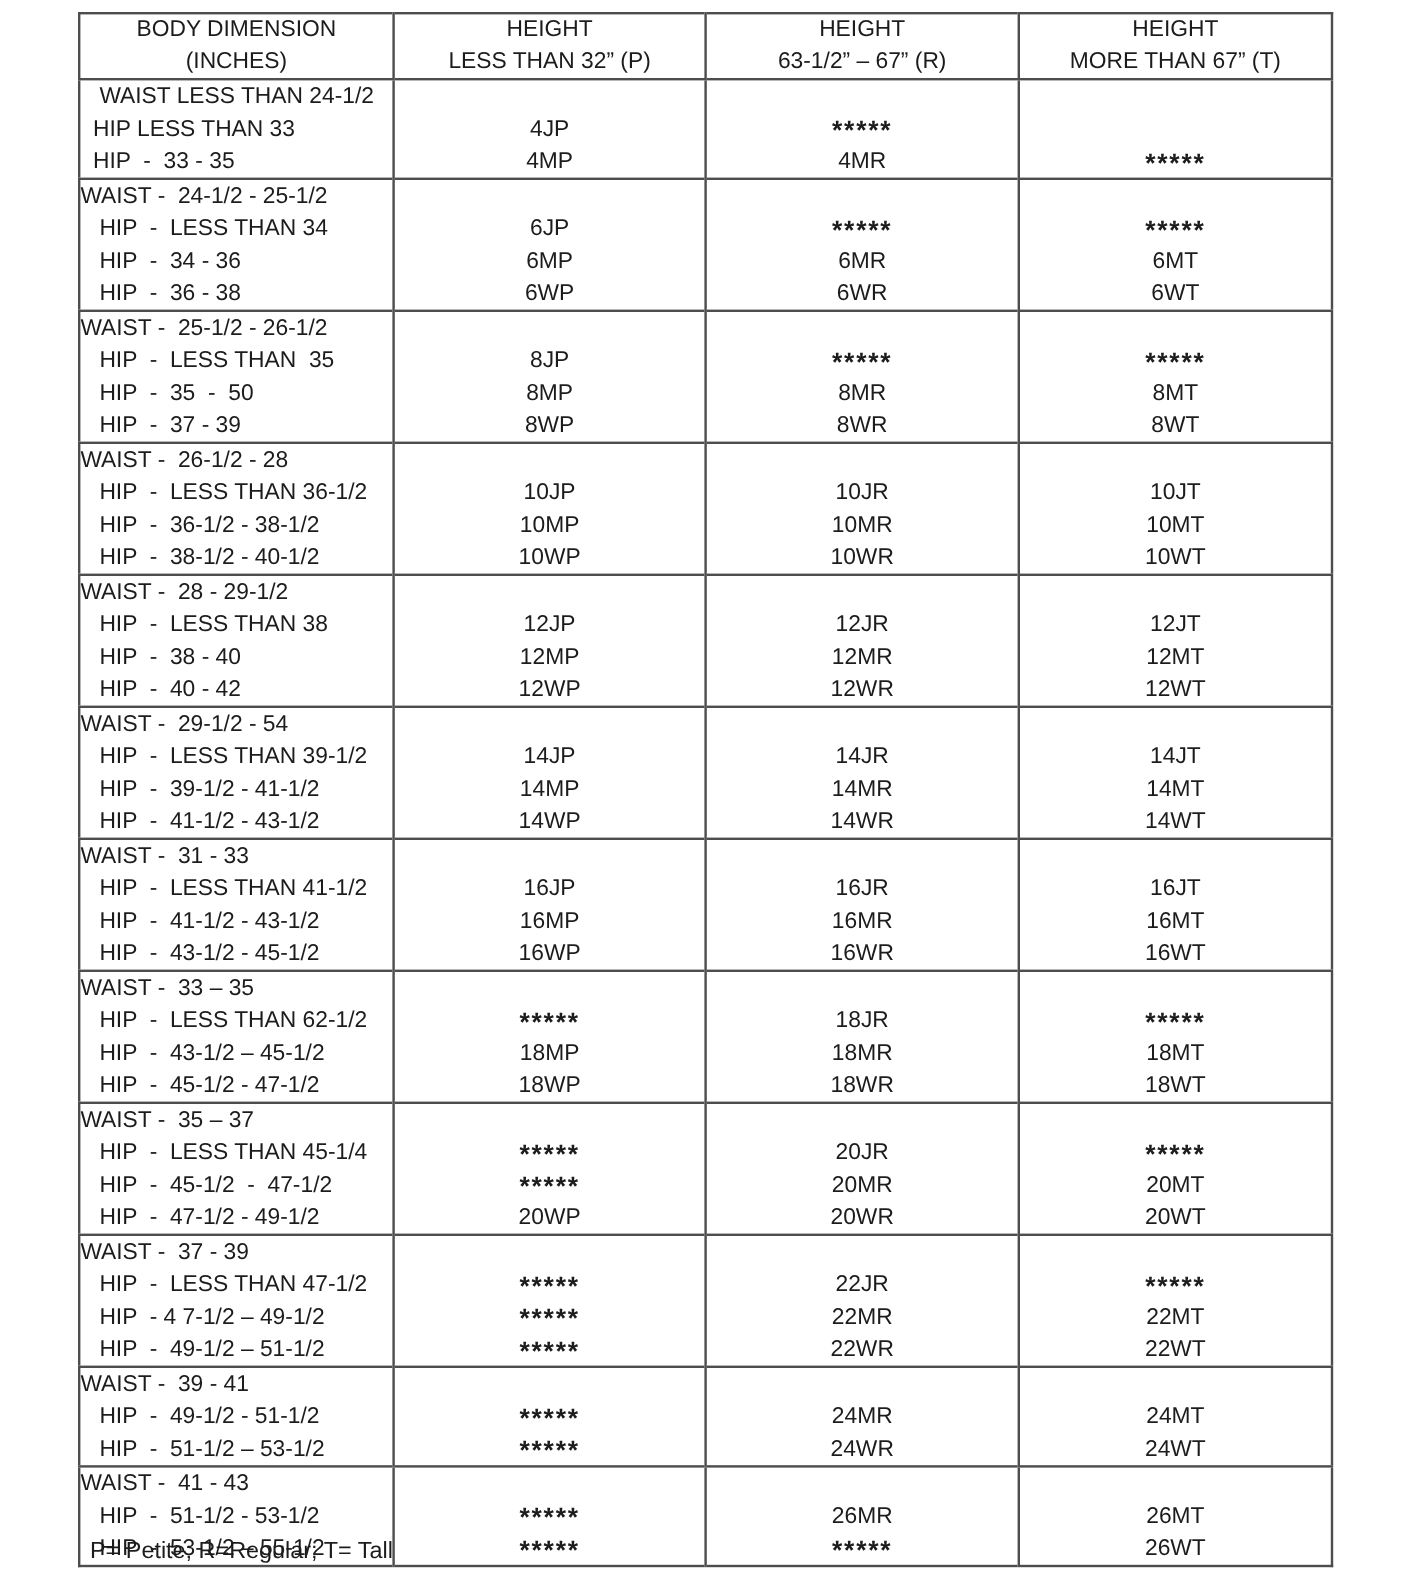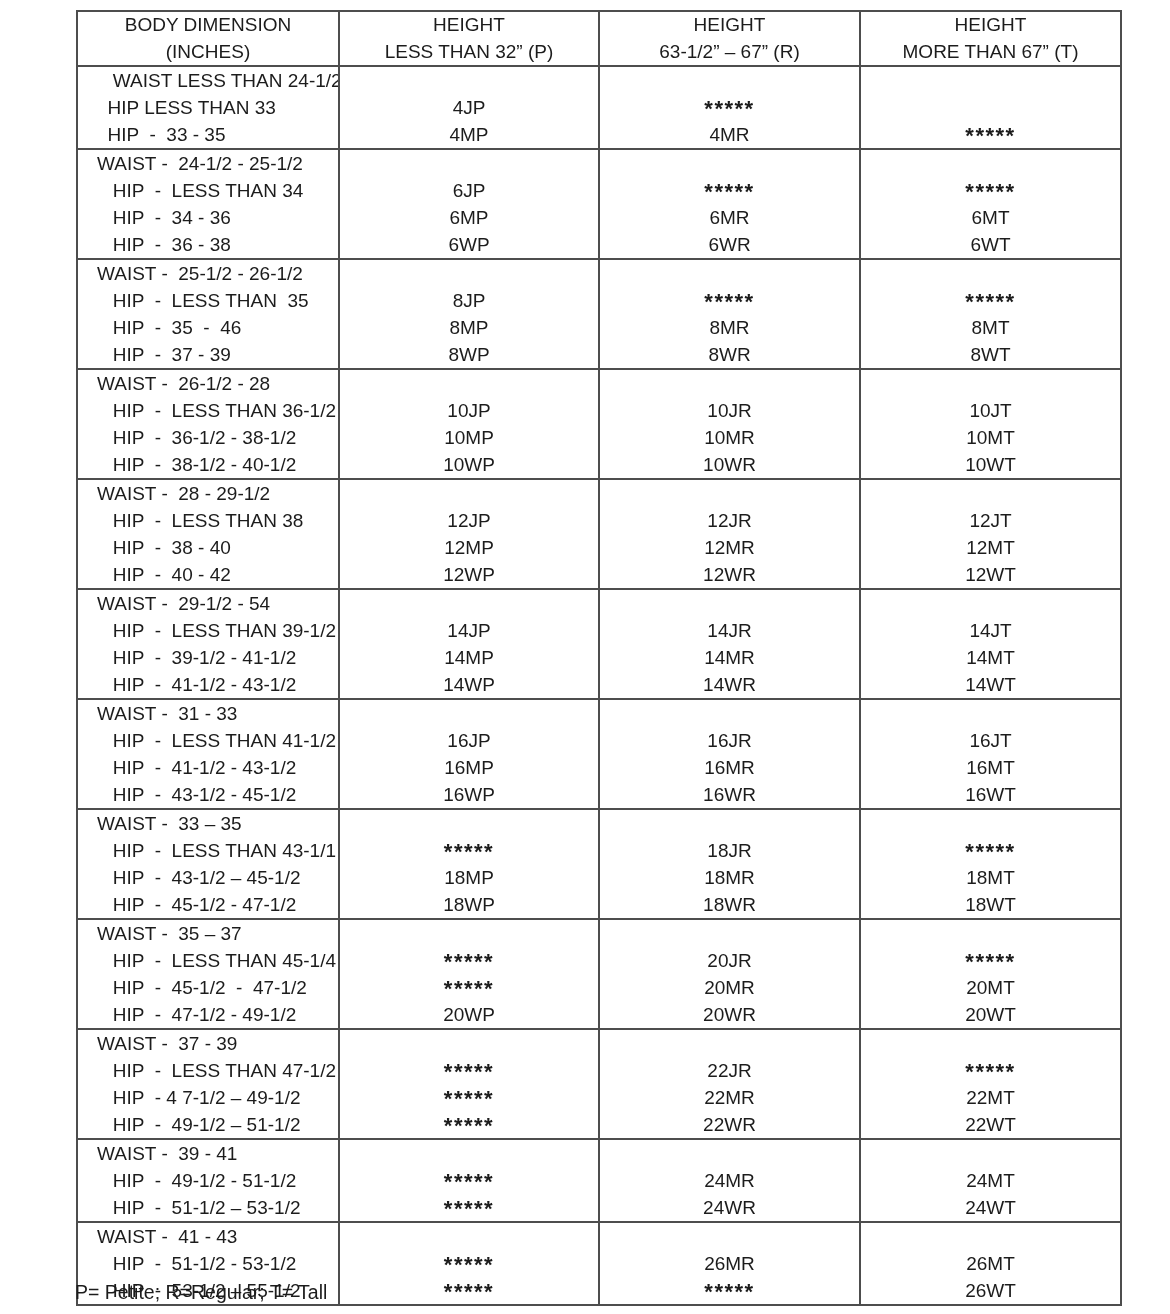--- a/index.html
+++ b/index.html
@@ -11,21 +11,21 @@
   .page{
     position:relative;
     width:1170px;
     height:1314px;
     background:var(--bg);
     font-family:"Liberation Sans", sans-serif;
     color:var(--text);
   }
   table.size-chart{
     position:absolute;
-    left:76px;
+    left:65px;
     top:10px;
     width:1044px;
     border-collapse:collapse;
     table-layout:fixed;
     border:2px solid var(--border);
   }
   col.c1{width:262px;} col.c2{width:260px;} col.c3{width:261px;} col.c4{width:261px;}
   th,td{
     border-left:2px solid var(--border);
     padding:0;
@@ -44,21 +44,21 @@
     text-align:center;
     white-space:pre;
     overflow:hidden;
   }
   .dline{
     display:block;
     height:27px;
     line-height:27px;
     font-size:19px;
     text-align:left;
-    padding-left:19px;
+    padding-left:0;
     white-space:pre;
     overflow:hidden;
   }
   .vline{
     display:block;
     height:27px;
     line-height:27px;
     font-size:19px;
     text-align:center;
     white-space:pre;
@@ -155,21 +155,21 @@
             <span class="vline"></span>
             <span class="vline stars">*****</span>
             <span class="vline">6MT</span>
             <span class="vline">6WT</span>
           </td>
         </tr>
         <tr class="group">
           <td>
             <span class="dline">WAIST -  25-1/2 - 26-1/2</span>
             <span class="dline">   HIP  -  LESS THAN  35</span>
-            <span class="dline">   HIP  -  35  -  46</span>
+            <span class="dline">   HIP  -  35  -  50</span>
             <span class="dline">   HIP  -  37 - 39</span>
           </td>
           <td>
             <span class="vline"></span>
             <span class="vline">8JP</span>
             <span class="vline">8MP</span>
             <span class="vline">8WP</span>
           </td>
           <td>
             <span class="vline"></span>
@@ -284,21 +284,21 @@
           <td>
             <span class="vline"></span>
             <span class="vline">16JT</span>
             <span class="vline">16MT</span>
             <span class="vline">16WT</span>
           </td>
         </tr>
         <tr class="group">
           <td>
             <span class="dline">WAIST -  33 – 35</span>
-            <span class="dline">   HIP  -  LESS THAN 43-1/1</span>
+            <span class="dline">   HIP  -  LESS THAN 62-1/2</span>
             <span class="dline">   HIP  -  43-1/2 – 45-1/2</span>
             <span class="dline">   HIP  -  45-1/2 - 47-1/2</span>
           </td>
           <td>
             <span class="vline"></span>
             <span class="vline stars">*****</span>
             <span class="vline">18MP</span>
             <span class="vline">18WP</span>
           </td>
           <td>

